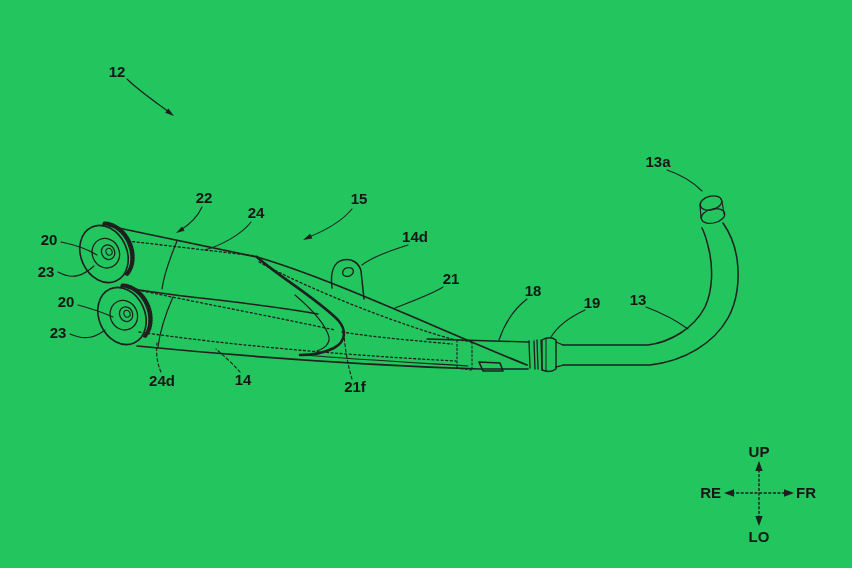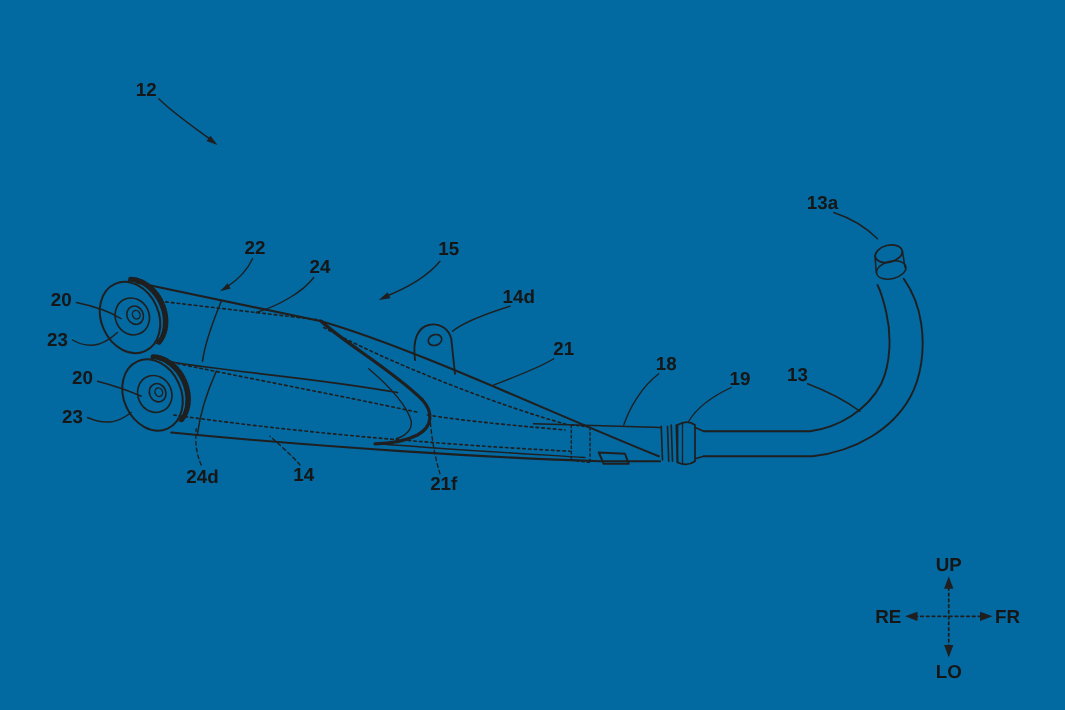--- a/index.html
+++ b/index.html
@@ -1,17 +1,17 @@
 <!DOCTYPE html>
 <html><head>
 <meta charset="utf-8">
 <style>
   html,body { margin:0; padding:0; background:#ffffff; }
   .stage {
-    position:relative; width:852px; height:568px; background:#0369a1;
+    position:relative; width:852px; height:568px; background:#22c55e;
     overflow:hidden; font-family:"Liberation Sans", sans-serif;
   }
   svg { display:block; }
   .art   { stroke:#1f1f1f; fill:none; stroke-linecap:round; stroke-linejoin:round; }
   .lbl   { font:600 15px "Liberation Sans", sans-serif; fill:#161616; }
   .cmp   { font:700 15px "Liberation Sans", sans-serif; fill:#161616; }
   .dot   { stroke-dasharray:2 2.6; }
   .dash  { stroke-dasharray:3 2.5; }
   .head  { fill:#1f1f1f; stroke:none; }
 </style>

